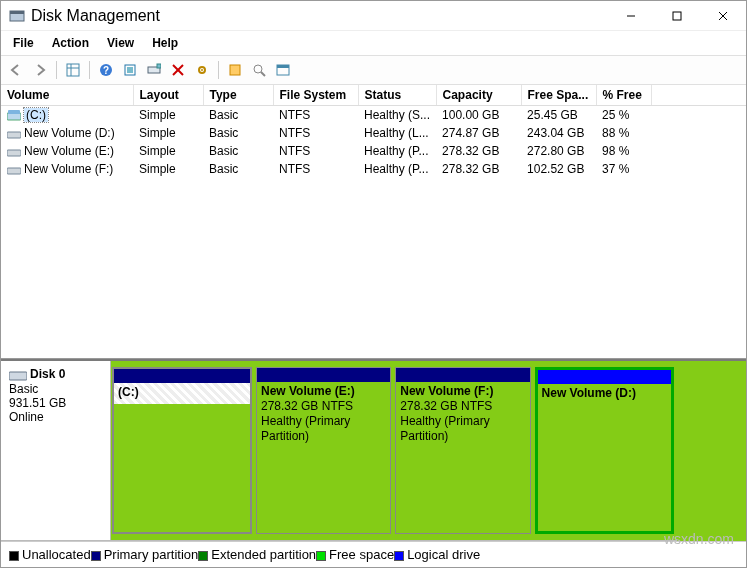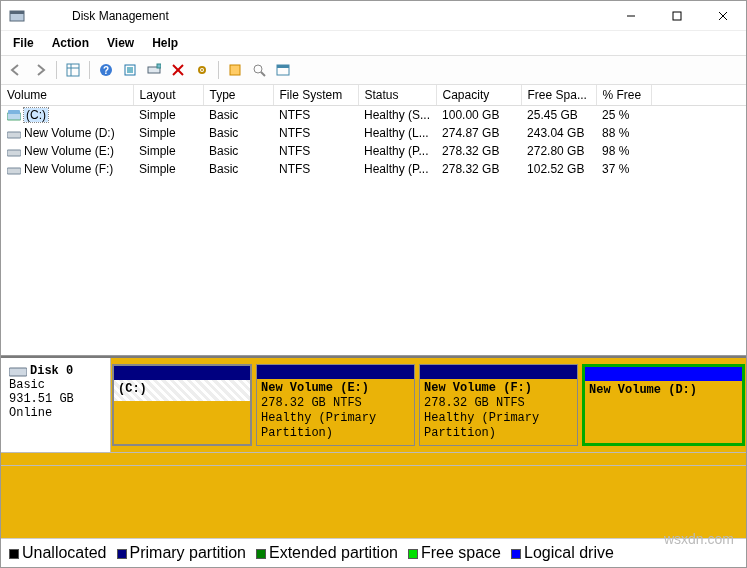--- a/index.html
+++ b/index.html
@@ -19,49 +19,48 @@
     position: relative;
   }
   .titlebar {
     height: 30px;
     display: flex;
     align-items: center;
     padding: 0 0 0 8px;
     border-bottom: 1px solid #eee;
   }
   .titlebar .icon { width:16px; height:16px; margin-right:6px; }
-  .titlebar .title { flex:1; font-size:12px;margin-left:41px; }
+  .titlebar .title { flex:1; font-size:16px; }
   .winbtn { width:46px; height:30px; display:flex; align-items:center; justify-content:center; }
   .menubar { display:flex; gap:2px; padding: 2px 4px;}
   .menuitem { padding:3px 8px;font-weight:bold; }
   .toolbar {
     display:flex; align-items:center; gap:2px;
     padding:3px 4px; border-top:1px solid #e0e0e0; border-bottom:1px solid #e0e0e0;
     background:#fdfdfd;
   }
   .tbtn { width:22px; height:22px; display:flex; align-items:center; justify-content:center; border:1px solid transparent;}
   .tbtn.disabled { opacity:.45; }
   .tsep { width:1px; height:18px; background:#ccc; margin:0 3px; }
   .listpane {
     flex:1; overflow:hidden; border-bottom:1px solid #999;
   }
   table.volumes { width:100%; border-collapse:collapse; }
   table.volumes th {
-    text-align:left; font-weight:normal; font-size:12px;
+    text-align:left; font-weight:bold; font-size:12px;
     padding:3px 6px; background:#fff; border-right:1px solid #e4e4e4;
     border-bottom:1px solid #ddd; position:relative;margin-top:10px;
   }
   table.volumes th.last { border-right:none; }
   table.volumes td { padding:2px 6px; font-size:12px; white-space:nowrap;}
   .volicon { display:inline-block; width:14px; height:12px; vertical-align:middle; margin-right:3px;}
   .row-sel td.first span.label { background:#cce6ff; outline:1px dotted #888; padding:0 2px;}
   .diskpane {
-    height:182px; display:flex; flex-direction:column; border-top:2px solid #7a7a7a; background:#eab308;
+    height:182px; display:flex; flex-direction:row; border-top:2px solid #7a7a7a; background:#84cc16;
     overflow:hidden;
-    font-family:Liberation Mono, monospace;
   }
   .diskrow { display:flex; border-bottom:1px solid #bbb; }
   .diskhdr {
     width:110px; padding:6px 8px; border-right:1px solid #bbb; background:#fff;
     font-size:12px;
   }
   .diskhdr .dname { font-weight:bold; }
   .diskhdr .dicon { display:inline-block;width:18px;height:14px;vertical-align:middle;margin-right:3px;}
   .partwrap { flex:1; padding:6px 1px; display:flex; gap:4px; }
   .part {
@@ -72,21 +71,21 @@
   .part .bar { height:14px; background:#000080; }
   .part .body { padding:2px 4px 4px 4px; line-height:1.25; overflow:hidden;}
   .part .pname { font-weight:bold; white-space:nowrap;}
   .part.sys .body {
     background: repeating-linear-gradient(45deg,#eee,#eee 3px,#fff 3px,#fff 6px);
   }
   .part.sel { border:3px solid #0a0; }
   .part.sel .bar { background:#0000ff; }
   .part.sys { border:2px solid #888;}
   .legend {
-    display:flex; align-items:center; gap:10px; padding:5px 8px; font-size:16px;
+    display:flex; align-items:center; padding:5px 8px; font-size:13px;
     border-top:1px solid #ccc;
   }
   .lswatch { width:10px; height:10px; display:inline-block; margin-right:3px; vertical-align:middle; border:1px solid #555;}
   .watermark { position:absolute; right:12px; bottom:20px; color:#bbb; font-size:14px; }
 </style>
 </head>
 <body>
 
 <div class="titlebar">
   <span class="icon">

